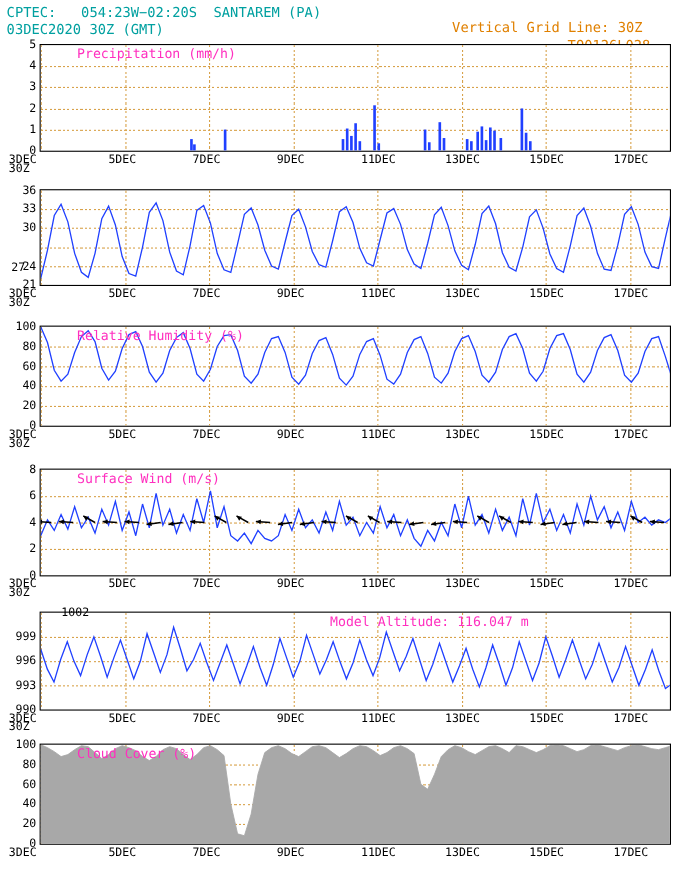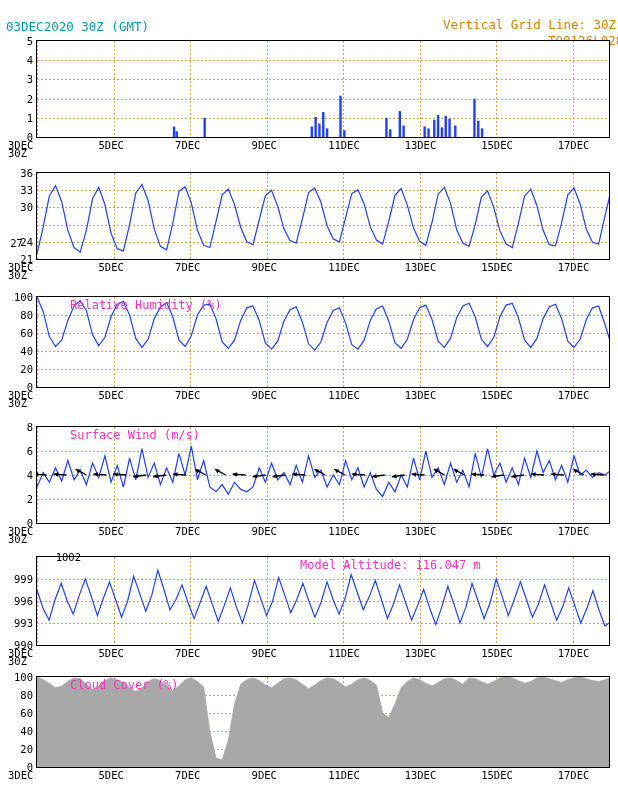--- a/index.html
+++ b/index.html
@@ -1,40 +1,41 @@
 <!DOCTYPE html>
 <html><head>
 <meta charset="utf-8">
 <style>
   html,body{margin:0;padding:0;background:#ffffff;}
   body{width:618px;height:800px;font-family:"DejaVu Sans Mono","Liberation Mono",monospace;}
   #root{position:relative;width:618px;height:800px;overflow:hidden;}
 
   .hdr{position:absolute;font-size:12.5px;letter-spacing:0px;white-space:pre;}
   .hdr-cyan{color:#00a0a0;}
-  .hdr-orange{color:#e08000;margin-left:32px;}
+  .hdr-orange{color:#e08000;}
 
   .panel{position:absolute;}
   .plotbox{position:absolute;border:1px solid #000;background:#ffffff;box-sizing:border-box;overflow:hidden;}
   .ptitle{position:absolute;color:#ff2fbf;font-size:12px;white-space:pre;}
   .ptitle2{position:absolute;color:#ff2fbf;font-size:12px;white-space:pre;}
 
   .ytick{position:absolute;right:0;font-size:10.5px;color:#000;text-align:right;white-space:pre;transform:translateY(-50%);}
   .xtick{position:absolute;font-size:10.5px;color:#000;white-space:pre;}
 
   .gridv{position:absolute;top:0;bottom:0;width:1px;background:repeating-linear-gradient(to bottom,#d8a24a 0 2px,transparent 2px 4px);}
   .gridh{position:absolute;left:0;right:0;height:1px;background:repeating-linear-gradient(to right,#d8a24a 0 2px,transparent 2px 4px);}
 
   svg{display:block;}
 </style>
 </head>
 <body>
 
 <div id="root">
 
+  <div class="hdr hdr-cyan" style="left:6px;top:3px;">CPTEC:   054:23W−02:20S  SANTAREM (PA)</div>
   <div class="hdr hdr-cyan" style="left:6px;top:19px;">03DEC2020 30Z (GMT)</div>
   <div class="hdr hdr-orange" style="left:411px;top:17px;">Vertical Grid Line: 30Z</div>
   <div class="hdr hdr-orange" style="left:516px;top:33px;">TQ0126L028</div>
 
   <div id="panels">
       <div class="panel" style="left: 0px; top: 0px; width: 618px; height: 800px;">
         <div class="plotbox" style="left: 36px; top: 40px; width: 574px; height: 98px;">
           <div class="gridh" style="top: 76.8px;"></div>
           <div class="gridh" style="top: 57.6px;"></div>
           <div class="gridh" style="top: 38.4px;"></div>
@@ -68,20 +69,21 @@
             <rect x="399.88666666666666" width="2.4" y="73.92" height="22.08" fill="#2040ff"></rect>
             <rect x="403.71333333333337" width="2.4" y="86.4" height="9.599999999999994" fill="#2040ff"></rect>
             <rect x="407.54" width="2.4" y="74.88" height="21.120000000000005" fill="#2040ff"></rect>
             <rect x="411.3666666666667" width="2.4" y="77.75999999999999" height="18.24000000000001" fill="#2040ff"></rect>
             <rect x="417.1066666666667" width="2.4" y="84.48" height="11.519999999999996" fill="#2040ff"></rect>
             <rect x="436.24" width="2.4" y="57.599999999999994" height="38.400000000000006" fill="#2040ff"></rect>
             <rect x="440.0666666666667" width="2.4" y="79.68" height="16.319999999999993" fill="#2040ff"></rect>
             <rect x="443.8933333333333" width="2.4" y="87.36" height="8.64" fill="#2040ff"></rect>
           </svg>
         </div>
+        <div class="ptitle" style="left: 70px; top: 42px;">Precipitation (mm/h)</div>
         <div class="ytick" style="left: 0px; width: 33px; top: 137px;">0</div>
         <div class="ytick" style="left: 0px; width: 33px; top: 117.8px;">1</div>
         <div class="ytick" style="left: 0px; width: 33px; top: 98.6px;">2</div>
         <div class="ytick" style="left: 0px; width: 33px; top: 79.4px;">3</div>
         <div class="ytick" style="left: 0px; width: 33px; top: 60.2px;">4</div>
         <div class="ytick" style="left: 0px; width: 33px; top: 41px;">5</div>
         <div class="xtick" style="left: 8px; top: 139px;">3DEC</div>
         <div class="xtick" style="left: 98.5333px; top: 139px;">5DEC</div>
         <div class="xtick" style="left: 175.067px; top: 139px;">7DEC</div>
         <div class="xtick" style="left: 251.6px; top: 139px;">9DEC</div>

